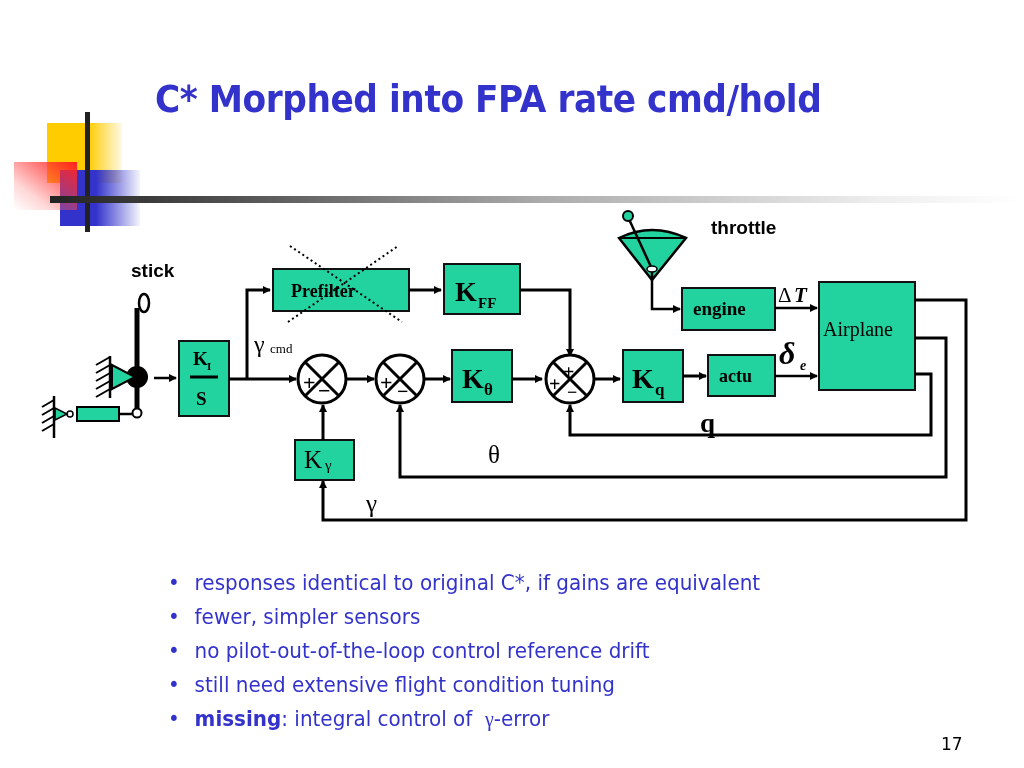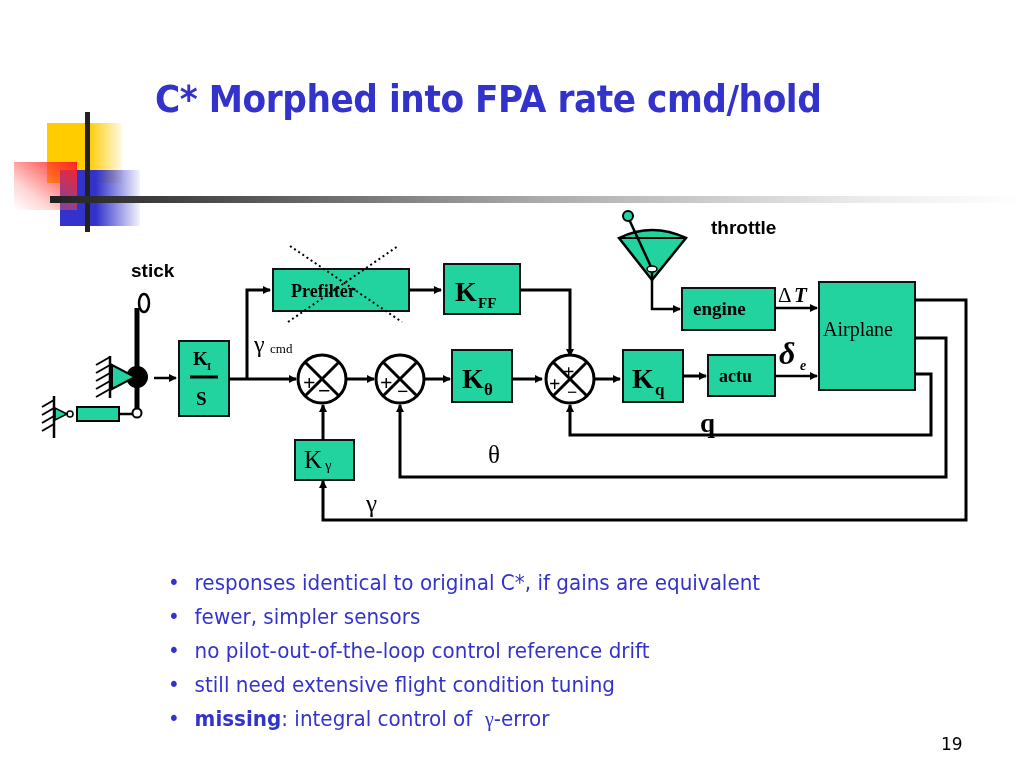--- a/index.html
+++ b/index.html
@@ -189,13 +189,13 @@
 </svg>
 
 <ul id="bullets">
   <li><span class="dot">•</span><span class="bold"></span><span>responses identical to original C*, if gains are equivalent</span></li>
   <li><span class="dot">•</span><span class="bold"></span><span>fewer, simpler sensors</span></li>
   <li><span class="dot">•</span><span class="bold"></span><span>no pilot-out-of-the-loop control reference drift</span></li>
   <li><span class="dot">•</span><span class="bold"></span><span>still need extensive flight condition tuning</span></li>
   <li><span class="dot">•</span><span class="bold">missing</span><span style="white-space:pre">: integral control of  </span><span class="greek">γ</span><span>-error</span></li>
 </ul>
 
-<div id="page-number">19</div>
+<div id="page-number">17</div>
 
 </body></html>

